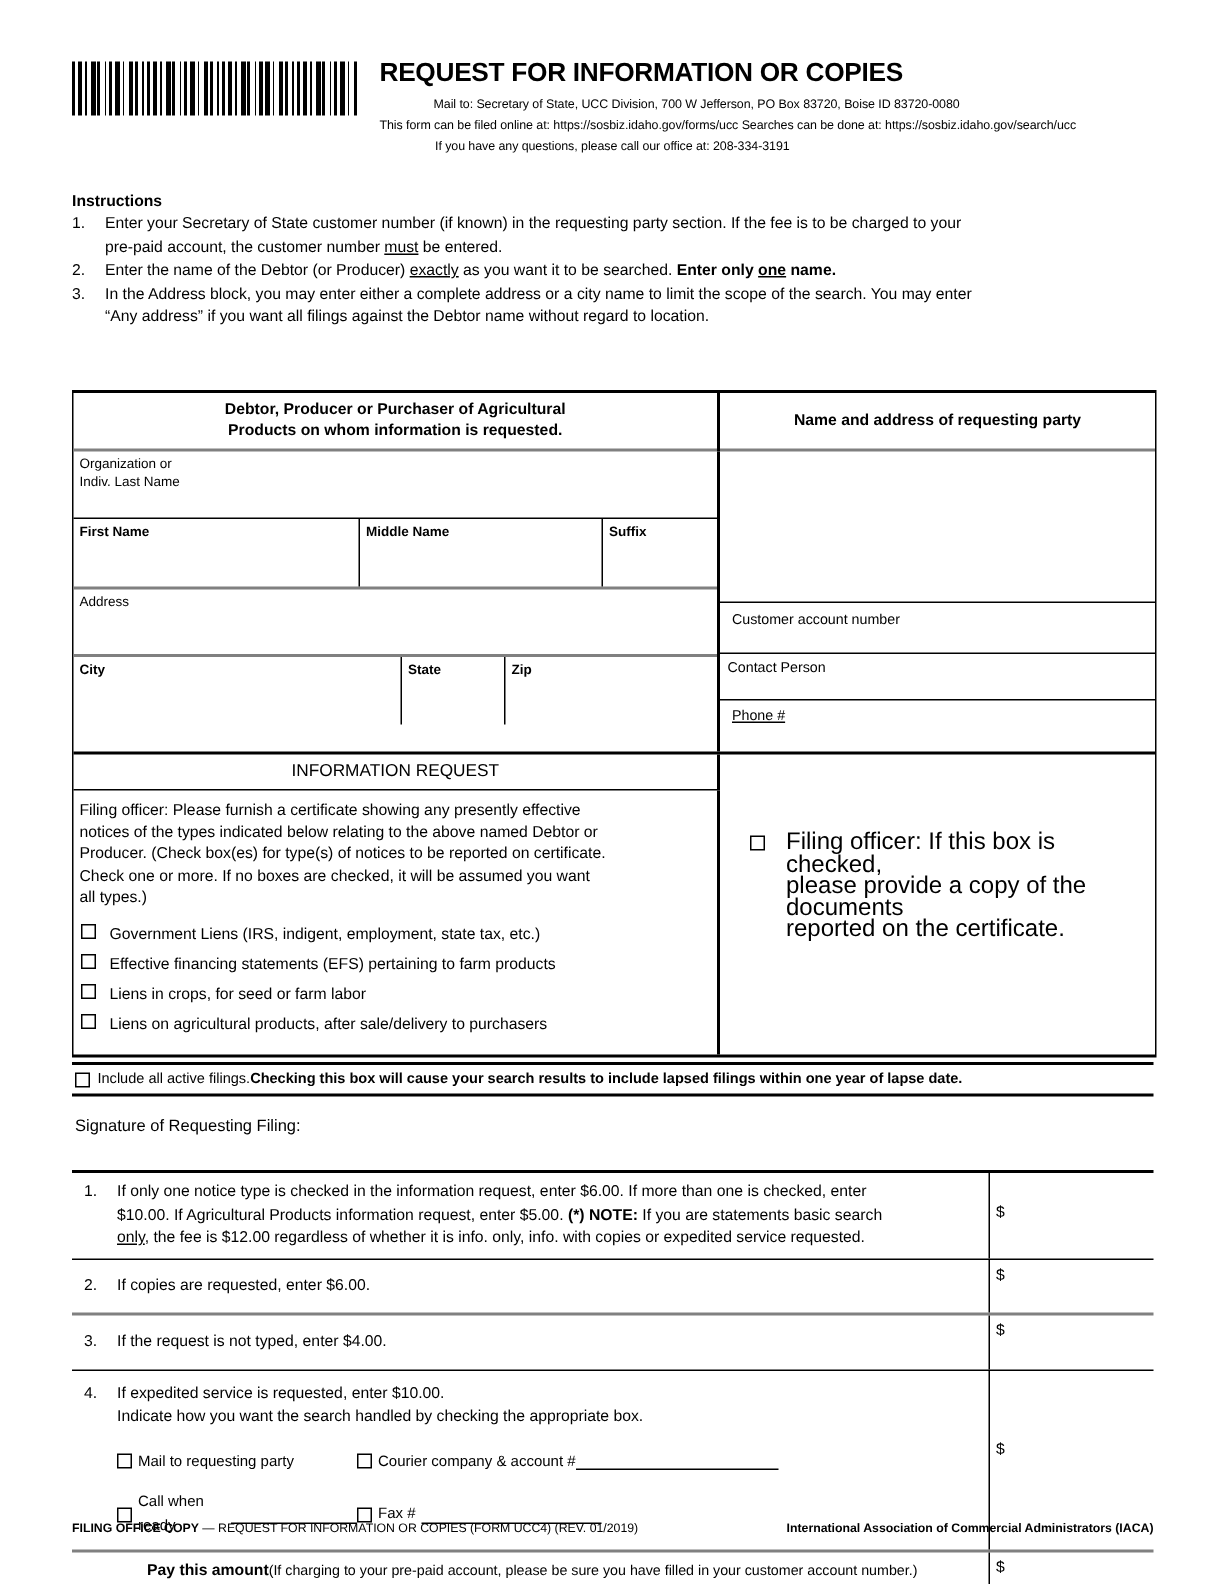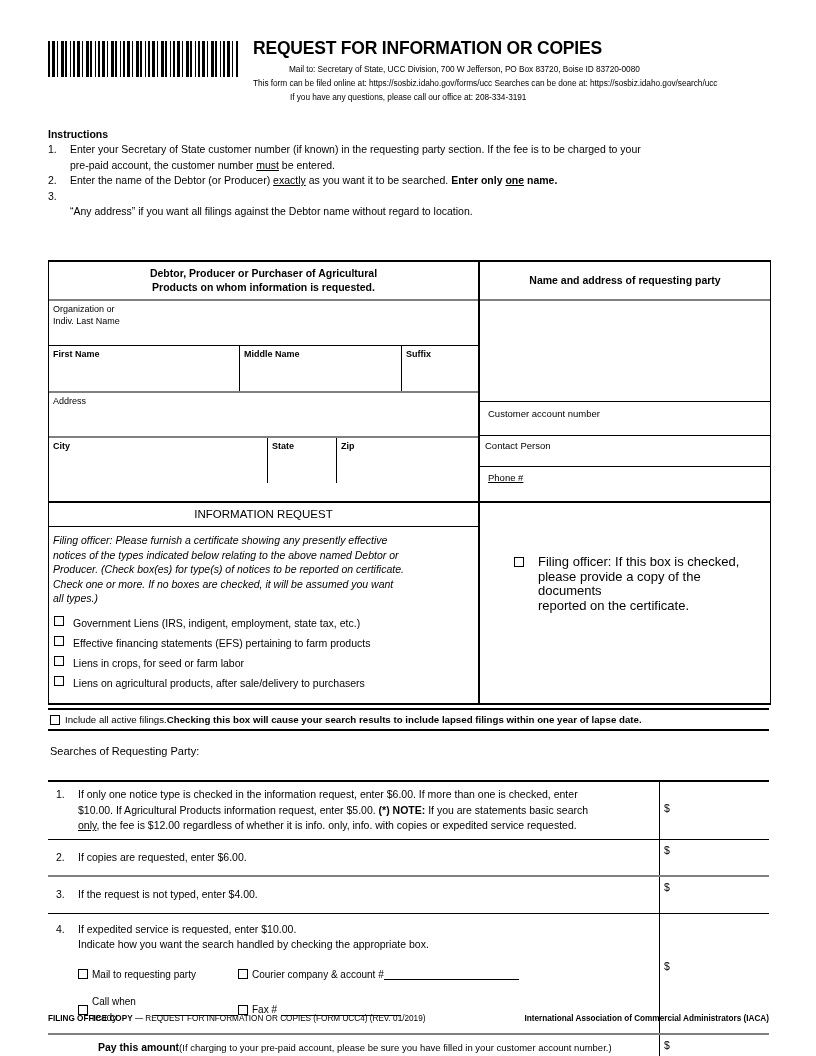--- a/index.html
+++ b/index.html
@@ -129,21 +129,20 @@
   .req-hdr {
     text-align: center;
     font-size: 11.5px;
     padding: 5px 0 6px 0;
   }
 
   .body-left {
     font-size: 10.5px;
     line-height: 14.5px;
     padding: 6px 8px 4px 4px;
-    font-style: italic;
   }
   .chk {
     display: inline-block;
     width: 10px; height: 10px;
     border: 1px solid #000;
     box-sizing: border-box;
     background: #fff;
     vertical-align: -1px;
     margin-right: 7px;
     flex: 0 0 10px;
@@ -153,23 +152,23 @@
     align-items: flex-start;
     font-size: 10.5px;
     line-height: 14px;
     padding: 6px 0 0 5px;
   }
   .chk-row .lbl { padding-left: 2px; }
 
   .copy-body {
     display: flex;
     align-items: flex-start;
-    font-size: 13px;
+    font-size: 16px;
     line-height: 14.5px;
-    padding: 28px 10px 10px 34px;
+    padding: 28px 10px 10px 20px;
   }
   .copy-body .chk { margin-right: 14px; margin-top: 2px; }
 
   
   .include-strip {
     position: absolute;
     left: 48px; top: 708px;
     width: 721px;
     box-sizing: border-box;
     border-top: 2.5px solid #000;
@@ -276,21 +275,21 @@
     <div class="instr-row">
       <div class="instr-num">2.</div>
       <div class="instr-text">
         <span>Enter the name of the Debtor (or Producer) </span><u>exactly</u><span> as you want it to be searched.  </span><b>Enter only </b><b><u>one</u></b><b> name.</b>
       </div>
     </div>
 
     <div class="instr-row">
       <div class="instr-num">3.</div>
       <div class="instr-text">
-        <br>
+        <span>In the Address block, you may enter either a complete address or a city name to limit the scope of the search.  You may enter</span><br>
         <span>“Any address” if you want all filings against the Debtor name without regard to location.</span>
       </div>
     </div>
   </div>
 
   <div class="formbox">
 
     <div class="fb-row">
       <div class="left-col">
         <div class="hdr-cell">
@@ -418,21 +417,21 @@
 
   </div>
 
   <div class="include-strip">
     <span class="chk"></span>
     <span>Include all active filings. </span>
       <b>Checking this box will cause your search results to include lapsed filings within one year of lapse date.</b>
   </div>
 
   <div class="sig">
-    <span>Searches of Requesting Party:</span>
+    <span>Signature of Requesting Filing:</span>
     <span></span>
   </div>
 
   <div class="feetable">
 
     <div class="fee-row divider-thin">
       <div class="fee-left">
         <div class="fee-num">1.</div>
         <div class="fee-txt">
           <span>If only one notice type is checked in the information request, enter $6.00.  If more than one is checked, enter</span><br>

